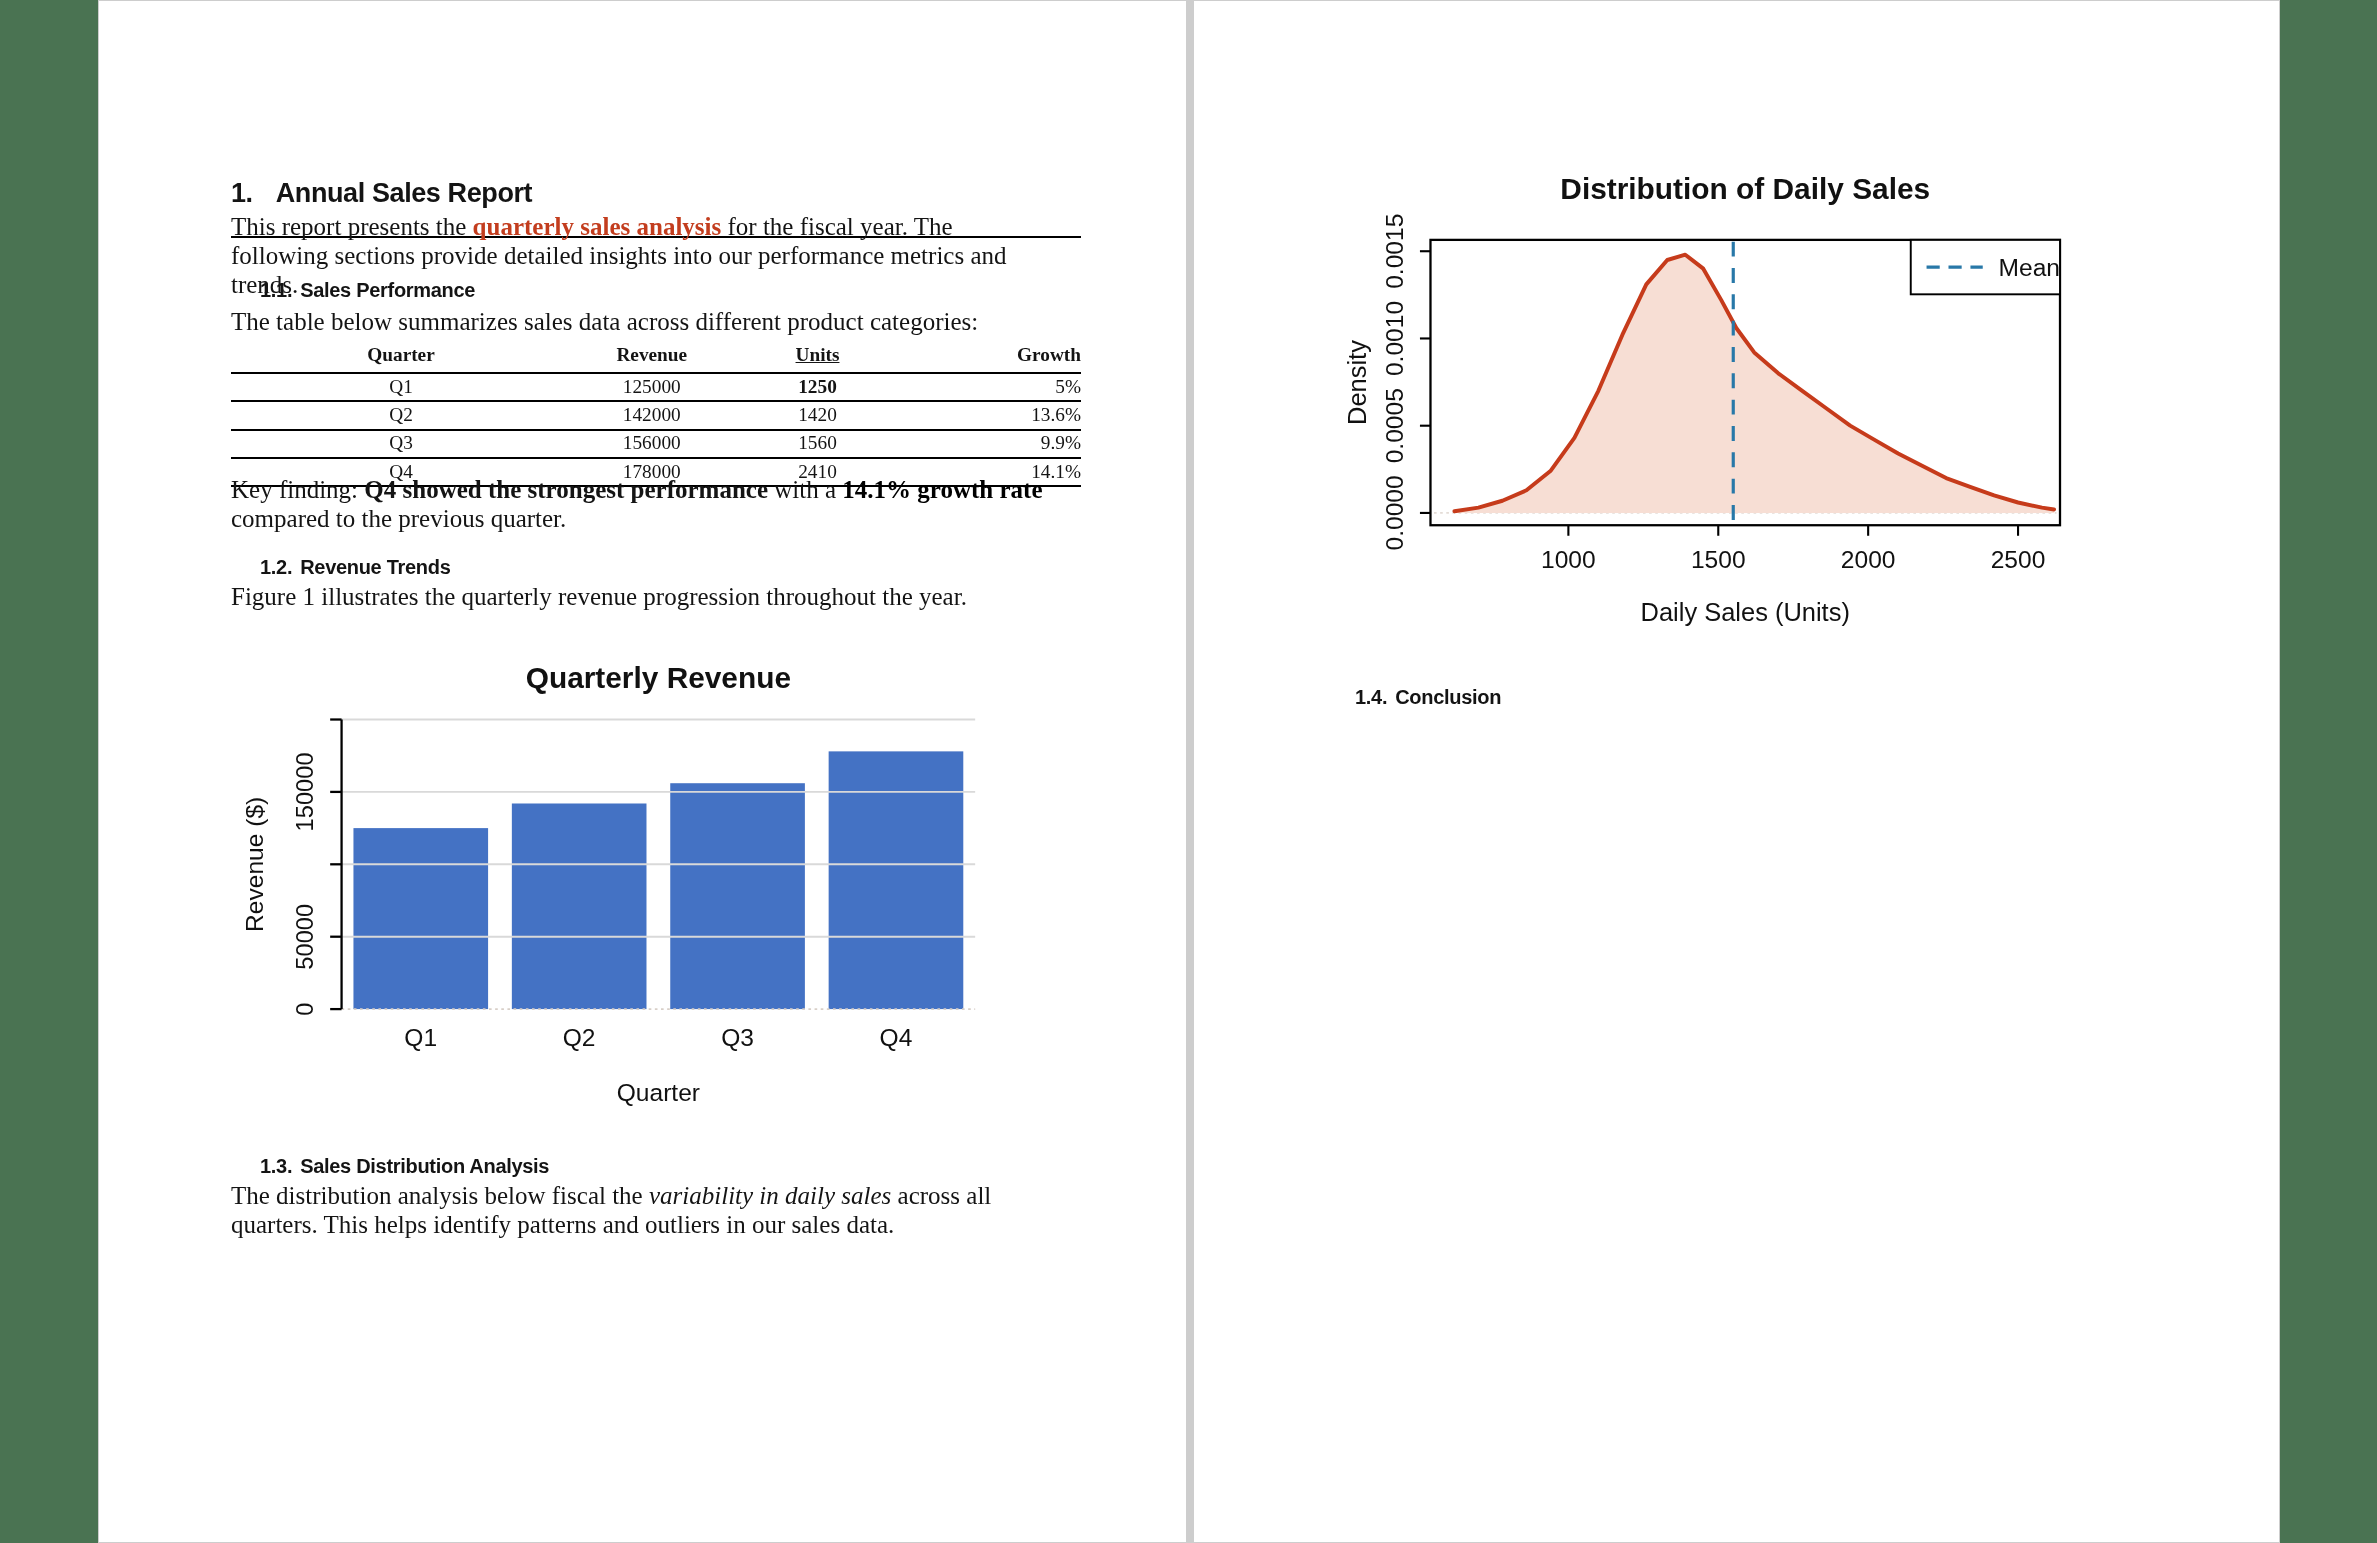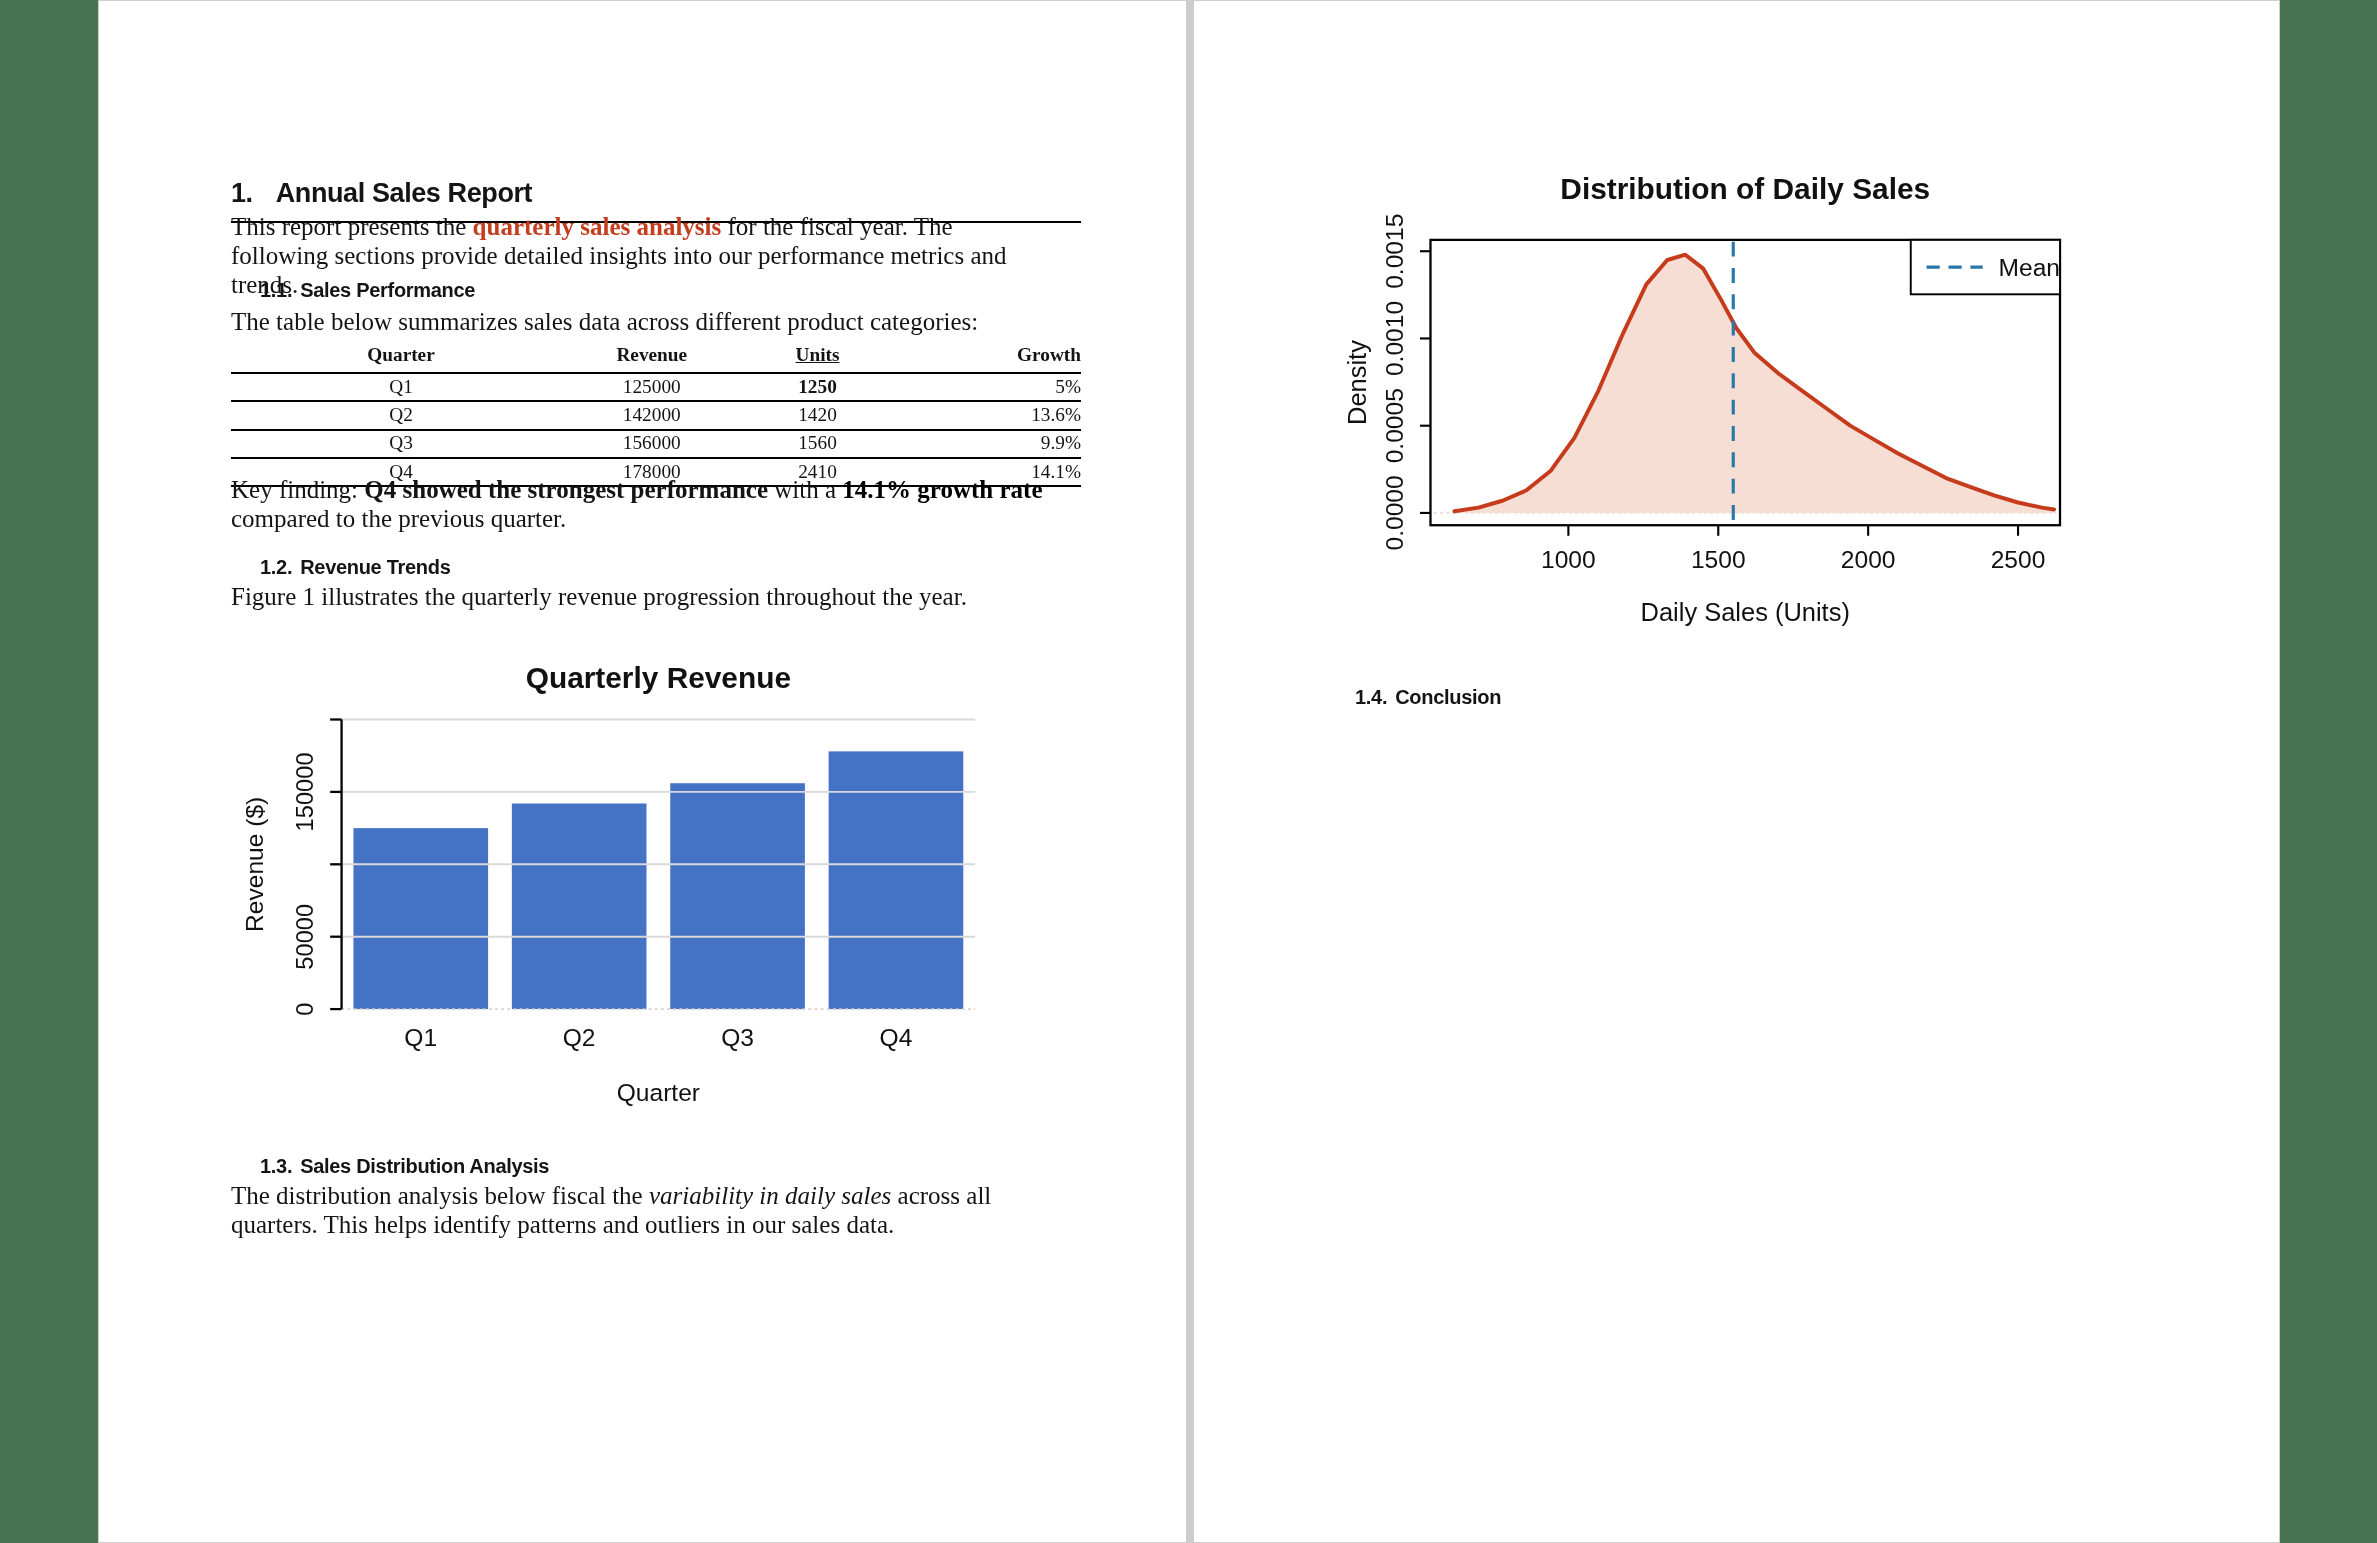--- a/index.html
+++ b/index.html
@@ -4,21 +4,21 @@
 <style>
   html,body{margin:0;padding:0;background:#4a7352;}
   #screen{position:relative;width:2377px;height:1543px;overflow:hidden;background:#4a7352;
           font-family:"Liberation Serif",serif;color:#141414;}
   .page{position:absolute;top:0;height:1543px;background:#ffffff;border:1.8px solid #cdcdcd;box-sizing:border-box;}
   #left-page{left:98px;width:1089px;}
   #right-page{left:1193px;width:1087px;}
   #page-gap{position:absolute;left:1187px;top:0;width:6.1px;height:1543px;background:#cdcdcd;}
   .abs{position:absolute;}
   .doc-title{font-family:"Liberation Sans",sans-serif;font-weight:bold;font-size:27px;letter-spacing:-0.4px;
-             border-bottom:2.6px solid #000;padding-bottom:12px;}
+             border-bottom:2.6px solid #000;padding-bottom:27px;}
   .doc-title .num{margin-right:23px;}
   .sec-head{font-family:"Liberation Sans",sans-serif;font-weight:bold;font-size:20px;letter-spacing:-0.3px;}
   .sec-head .num{margin-right:8px;}
   .body-text{font-size:25px;line-height:29px;}
   .accent-red{color:#c33d1e;font-weight:bold;}
   .accent-blue{color:#000000;font-weight:bold;}
   .bold{font-weight:bold;}
   .ital{font-style:italic;}
   table.sales{border-collapse:collapse;width:850px;font-size:19.3px;table-layout:fixed;}
   table.sales th{font-weight:bold;border-bottom:2.6px solid #000;padding:1.8px 0 6.1px 0;}

